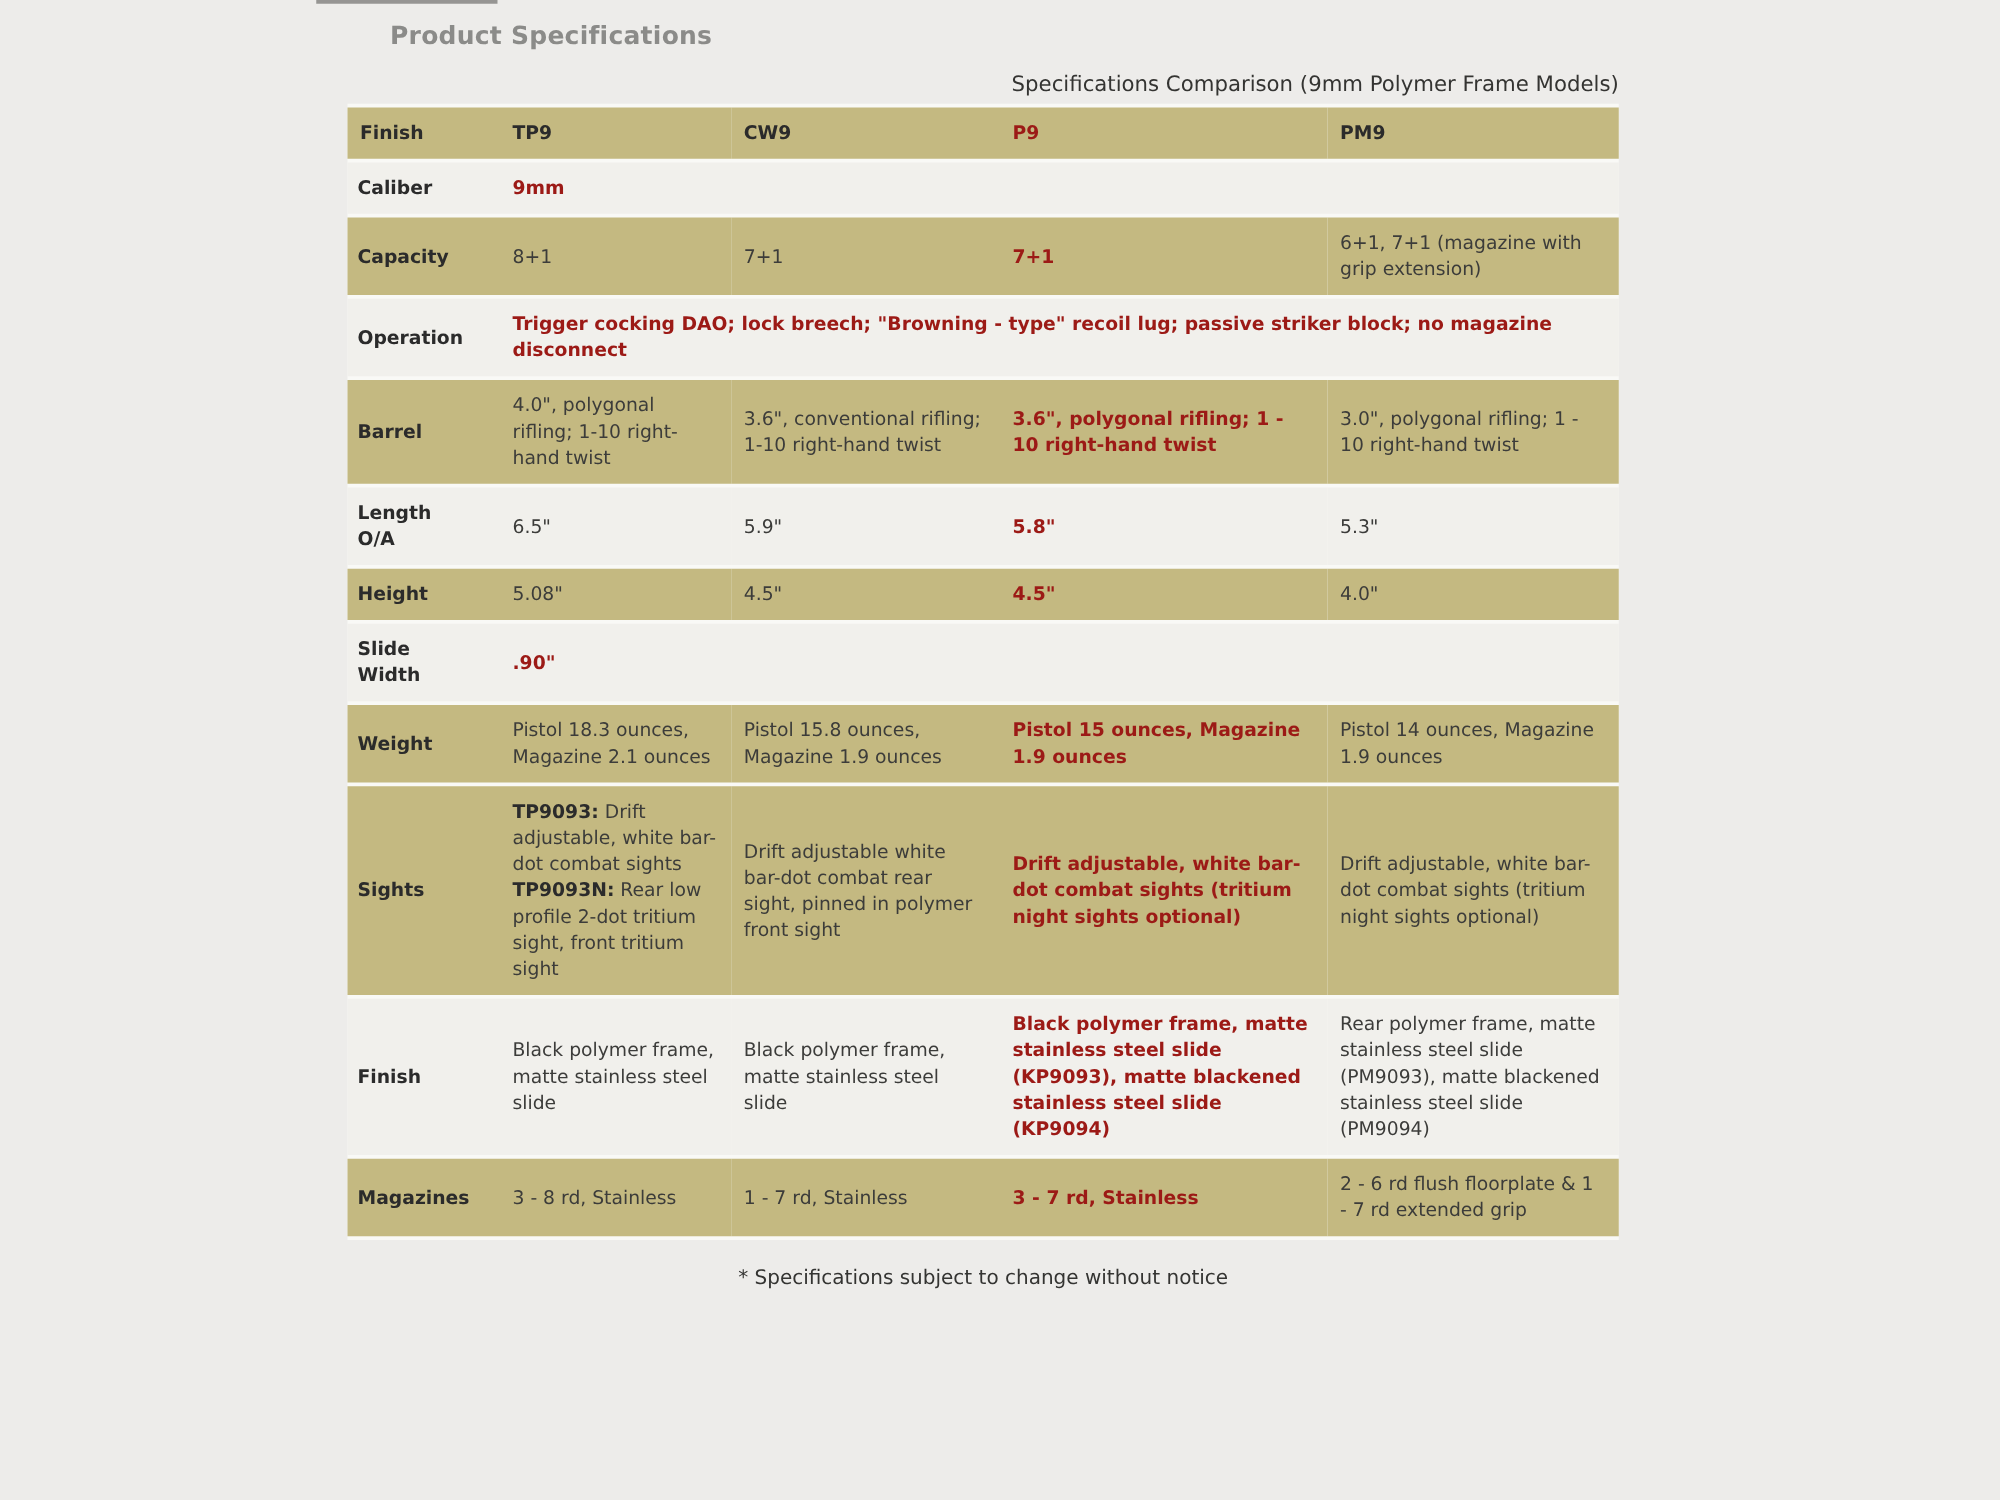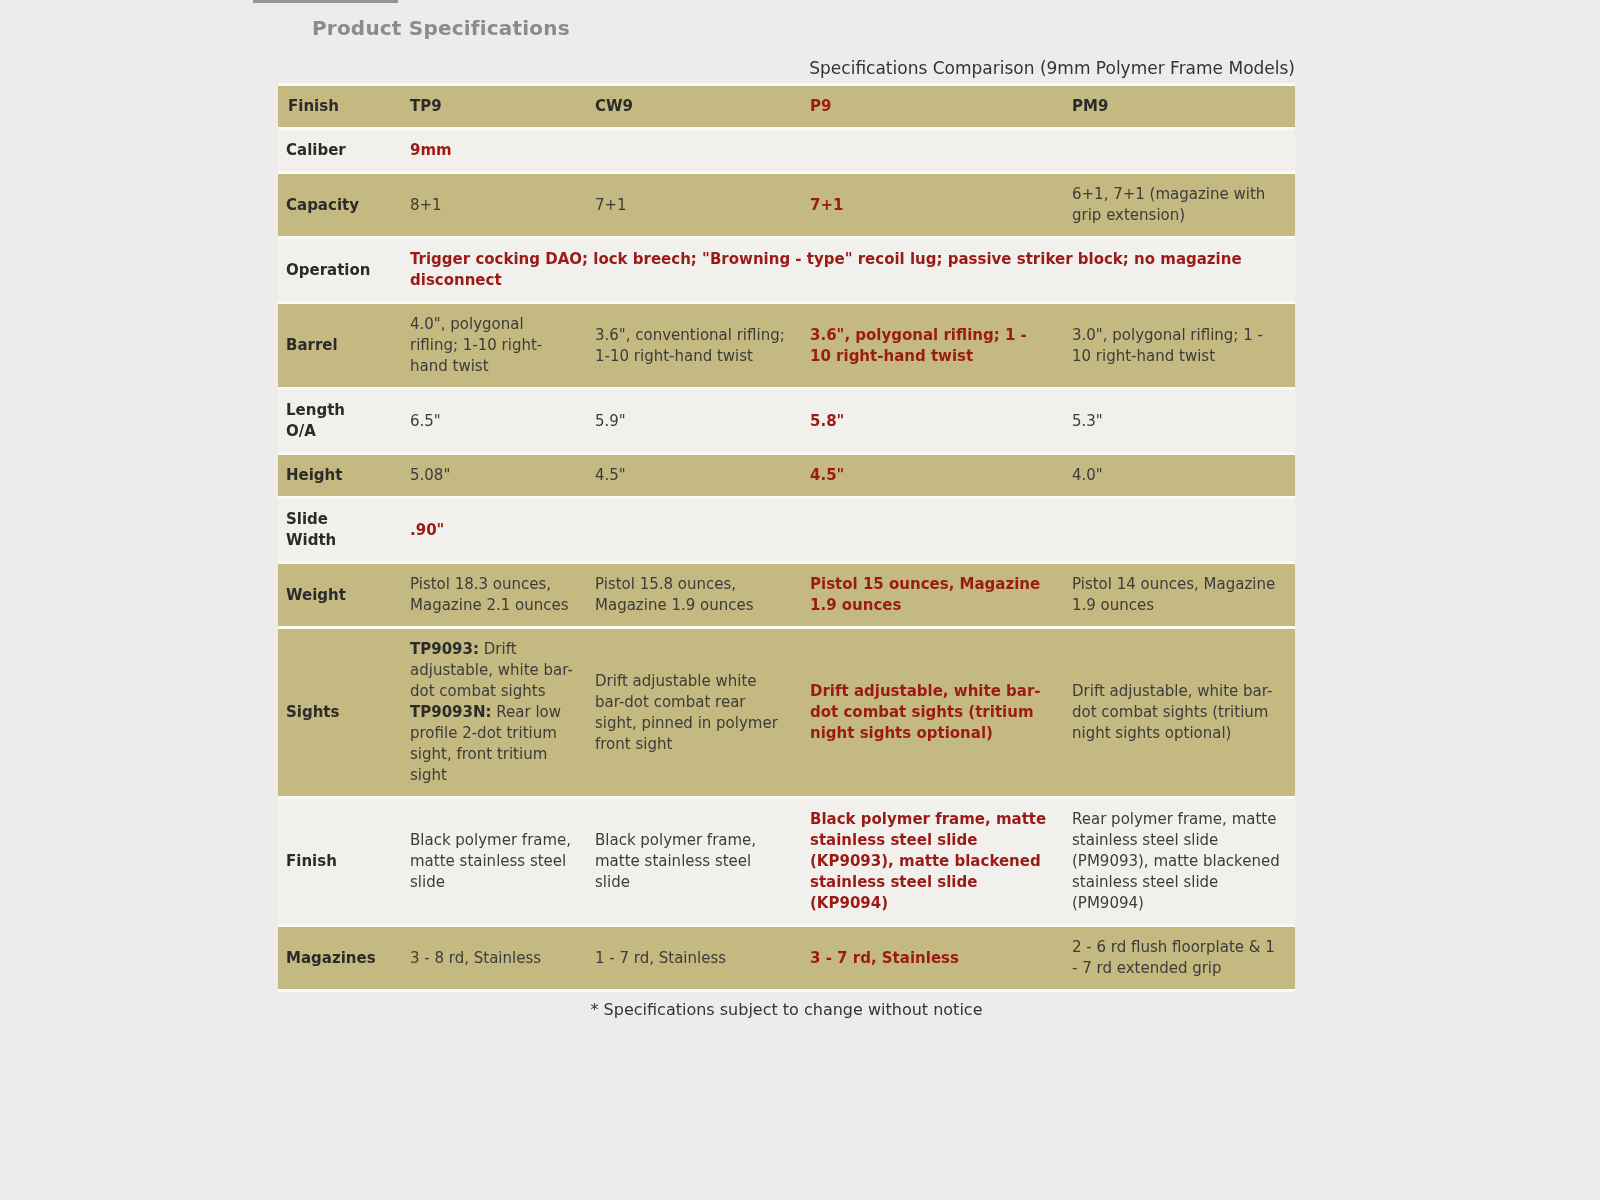--- a/index.html
+++ b/index.html
@@ -54,21 +54,21 @@
   tr.tan th, tr.tan td{background:var(--tan);}
   tr.light th, tr.light td{background:var(--light);}
   td.row-label{
     font-weight:bold;color:var(--label);
     white-space:pre-line;
     padding-left:8px;
   }
   .red{color:var(--red);font-weight:bold;}
   .b{font-weight:bold;color:var(--label);}
   .footnote{
-    margin-top:8px;
+    margin-top:20px;
     text-align:center;
     font-size:16px;color:#343432;
   }
 </style>
 </head>
 <body style="background: rgb(237, 236, 234);">
 
 <div class="top-artifact"></div>
 
 <div class="page-heading">Product Specifications</div>

